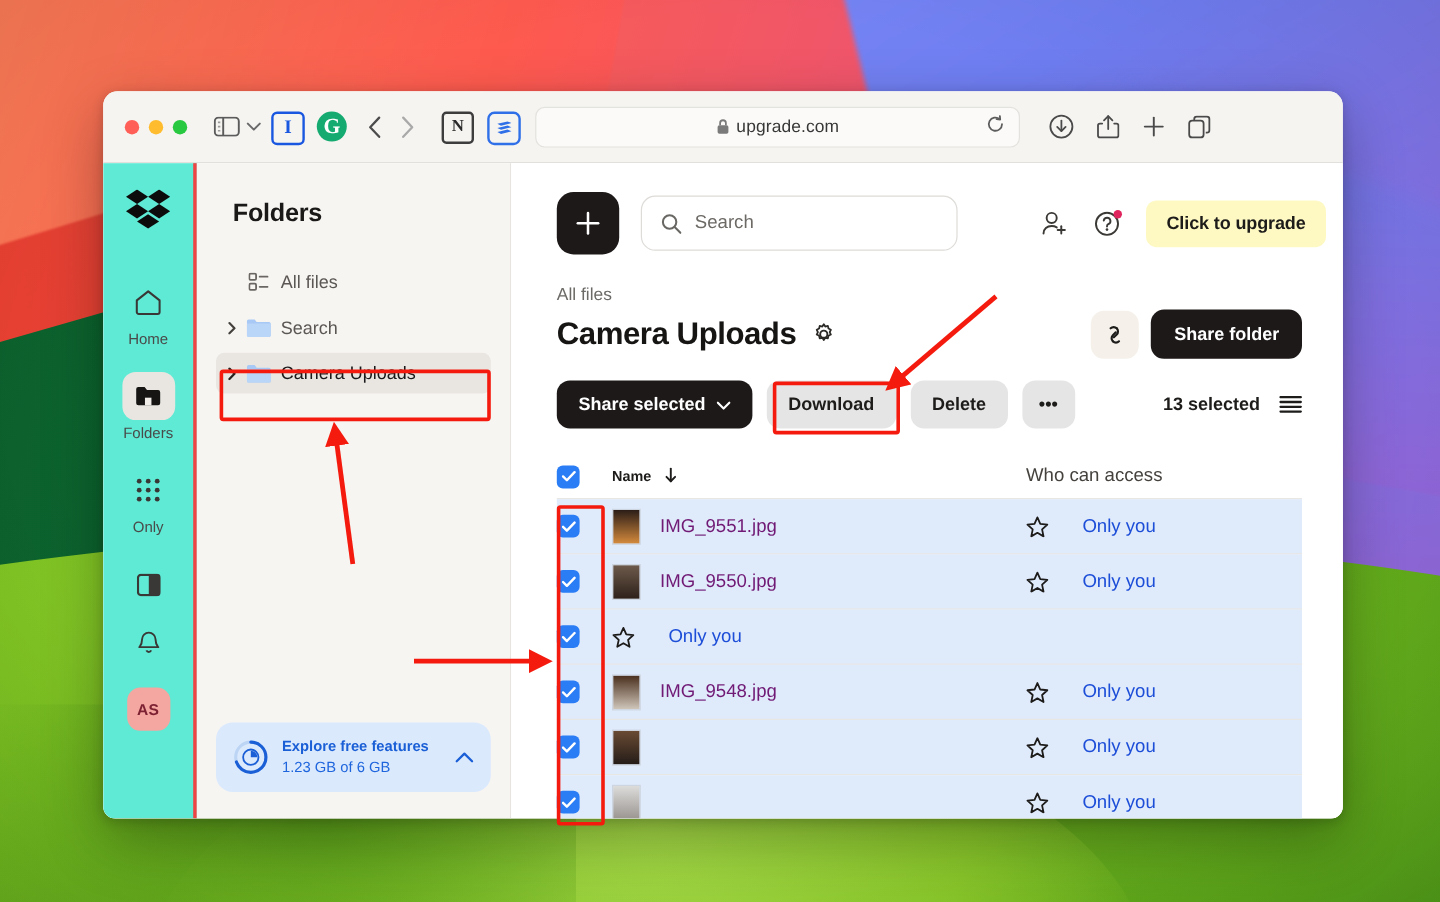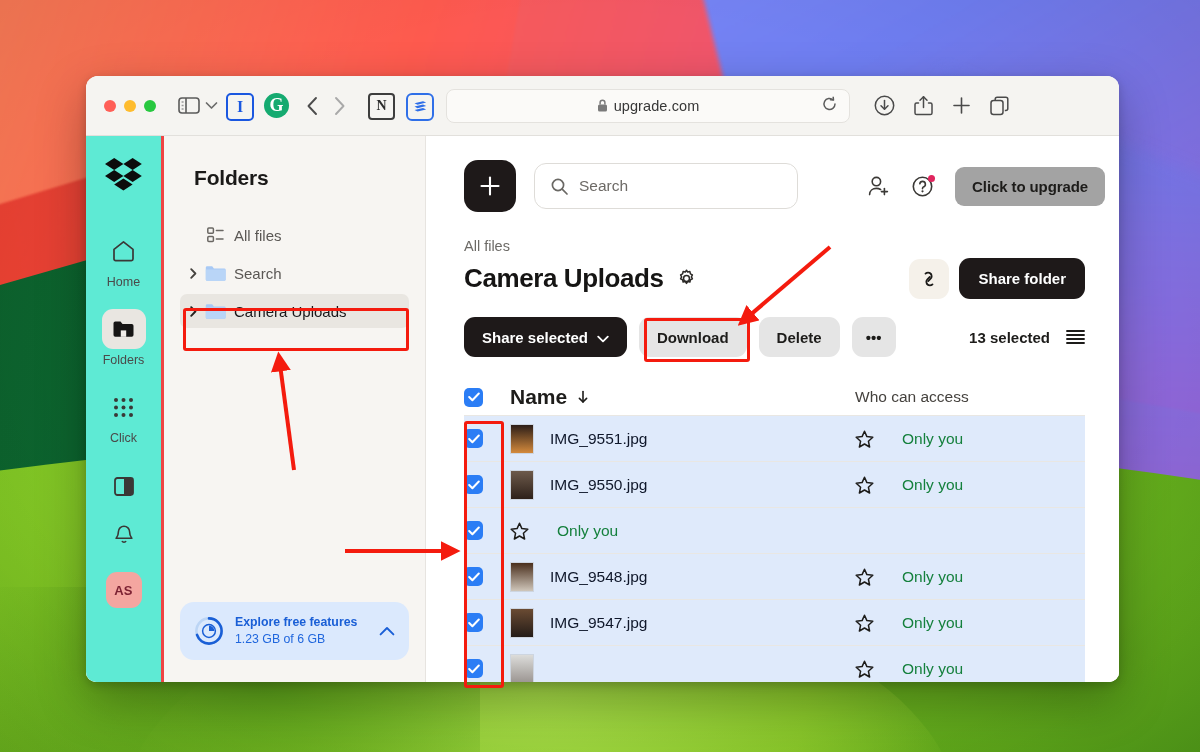--- a/index.html
+++ b/index.html
@@ -117,21 +117,21 @@
   .topbar{display:flex;align-items:center;padding-top:24px;padding-right:14px;}
   .plus-btn{width:52px;height:52px;border-radius:14px;background:#1e1919;
     display:flex;align-items:center;justify-content:center;color:#fff;flex:none;}
   .search{flex:none;width:264px;height:46px;margin-left:18px;border:1px solid #dedcd8;
     border-radius:12px;display:flex;align-items:center;padding:0 16px;box-sizing:border-box;background:#fff;}
   .search-ico{margin-right:11px;display:flex;color:#6a6864;}
   .search-ph{font-size:15.5px;color:#6d6a66;}
   .top-actions{display:flex;align-items:center;margin-left:auto;gap:22px;}
   .ic-btn{color:#3b3936;display:flex;align-items:center;position:relative;}
   .dot{position:absolute;width:7px;height:7px;border-radius:50%;background:#e0255e;top:-1px;right:-2px;}
-  .upgrade{background:#a3a3a3;color:#1d1c1a;font-size:15px;font-weight:bold;
+  .upgrade{background:#fef9c3;color:#1d1c1a;font-size:15px;font-weight:bold;
     padding:11px 17px;border-radius:9px;white-space:nowrap;letter-spacing:-.1px;}
 
   .breadcrumb{font-size:14.5px;color:#6c6a66;margin-top:26px;}
   .titlerow{display:flex;align-items:center;margin-top:4px;padding-right:34px;}
   .ptitle{font-size:26px;font-weight:bold;color:#161514;letter-spacing:-.4px;}
   .gear{margin-left:13px;color:#2c2a27;display:flex;align-items:center;}
   .title-right{margin-left:auto;display:flex;align-items:center;gap:10px;}
   .linkbtn{width:40px;height:40px;border-radius:11px;background:#f5f1ea;
     display:flex;align-items:center;justify-content:center;color:#1d1c1a;}
   .sharefolder{background:#1e1919;color:#fff;font-size:15px;font-weight:bold;
@@ -147,28 +147,28 @@
   .selcount{margin-left:auto;display:flex;align-items:center;gap:16px;}
   .selcount-txt{font-size:15px;font-weight:bold;color:#1d1c1a;}
   .listico{color:#1d1c1a;display:flex;align-items:center;}
 
   
   .table{margin-top:22px;padding-right:34px;}
   .thead{display:flex;align-items:center;height:36px;border-bottom:1px solid #e9e7e3;}
   .chkcell{width:46px;display:flex;align-items:center;flex:none;}
   .chk{width:19px;height:19px;border-radius:5px;background:#2b7df5;
     display:flex;align-items:center;justify-content:center;}
-  .th-name{display:flex;align-items:center;gap:10px;font-size:21px;font-weight:bold;color:#1d1c1a;flex:1;}
+  .th-name{display:flex;align-items:center;gap:10px;font-size:12px;font-weight:bold;color:#1d1c1a;flex:1;}
   .th-who{width:230px;font-size:15.5px;color:#45423e;flex:none;}
   .row{display:flex;align-items:center;height:45px;background:#dfeafb;border-bottom:1px solid #e9e7e3;}
   .thumb{width:24px;height:30px;flex:none;margin-right:16px;border:1px solid #cdd5e0;box-sizing:border-box;}
-  .fname{font-size:15.5px;color:#0f172a;flex:1;}
+  .fname{font-size:15.5px;color:#701a75;flex:1;}
   .whocell{width:230px;display:flex;align-items:center;gap:28px;flex:none;}
   .star{color:#1d1c1a;display:flex;align-items:center;}
-  .whotxt{font-size:15.5px;color:#15803d;}
+  .whotxt{font-size:15.5px;color:#1d4ed8;}
   .rowleft{display:flex;align-items:center;flex:1;}
 
   
   .anno{position:absolute;pointer-events:none;}
   .box{border:3px solid #f41b0e;border-radius:3px;}
   #box-camera{left:183px;top:308px;width:220px;height:37px;}
   #box-download{left:644px;top:318px;width:100px;height:38px;}
   #box-checks{left:464px;top:421px;width:34px;height:261px;}
   #svg-arrows{position:absolute;left:0;top:0;width:1200px;height:752px;pointer-events:none;}
 </style>
@@ -338,21 +338,21 @@
                 <circle cx="18" cy="3" r="2"></circle>
               <circle cx="3" cy="10.5" r="2"></circle>
                 <circle cx="10.5" cy="10.5" r="2"></circle>
                 <circle cx="18" cy="10.5" r="2"></circle>
               <circle cx="3" cy="18" r="2"></circle>
                 <circle cx="10.5" cy="18" r="2"></circle>
                 <circle cx="18" cy="18" r="2"></circle>
             </g>
           </svg>
         </div>
-        <div class="rail-label">Click</div>
+        <div class="rail-label">Only</div>
       </div>
 
       <div class="rail-plain" style="margin-top:12px">
         <svg width="20" height="19" viewBox="0 0 20 19">
             <rect x="1" y="1" width="18" height="17" rx="2.4" fill="none" stroke="#3a3836" stroke-width="1.8"></rect>
             <rect x="10" y="1" width="9" height="17" fill="#3a3836"></rect>
           </svg>
       </div>
       <div class="rail-plain" style="margin-bottom:26px">
         <svg width="20" height="22" viewBox="0 0 20 22">
@@ -627,21 +627,20 @@
             <div class="row">
               <div class="chkcell">
                 <div class="chk">
                   <svg width="12" height="10" viewBox="0 0 12 10">
                     <polyline points="1.2,5 4.4,8.2 10.8,1.5" fill="none" stroke="#fff" stroke-width="2" stroke-linecap="round" stroke-linejoin="round"></polyline>
                   </svg>
                 </div>
               </div>
               <div class="rowleft">
                 <div class="thumb" style="background:linear-gradient(180deg,#6a4b33,#241c18)"></div>
-                <div class="fname">IMG_9547.jpg</div>
               </div>
               <div class="whocell">
                 <span class="star">
                   <svg width="19" height="18" viewBox="0 0 19 18">
                     <polygon points="9.5,1.2 11.9,6.6 17.8,7.2 13.4,11.2 14.6,17 9.5,14 4.4,17 5.6,11.2 1.2,7.2 7.1,6.6" fill="none" stroke="#1d1c1a" stroke-width="1.5" stroke-linejoin="round"></polygon>
                   </svg>
                 </span>
                 <span class="whotxt">Only you</span>
               </div>
             </div>

